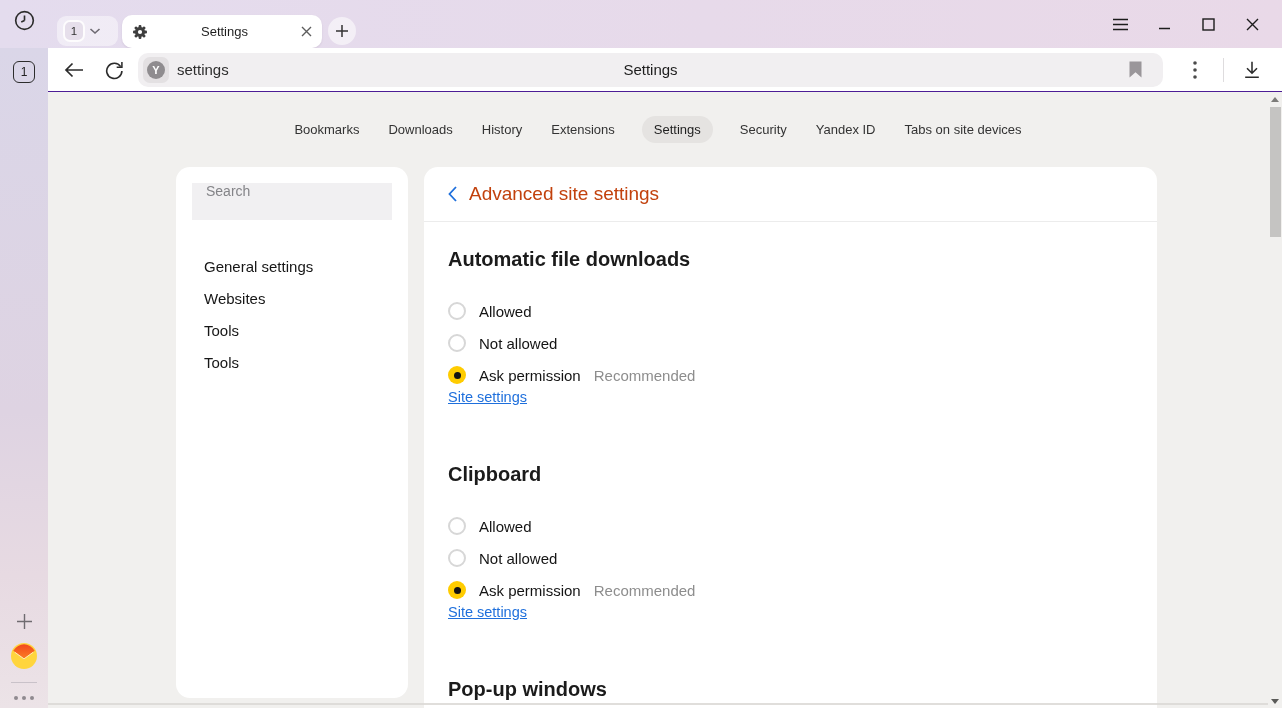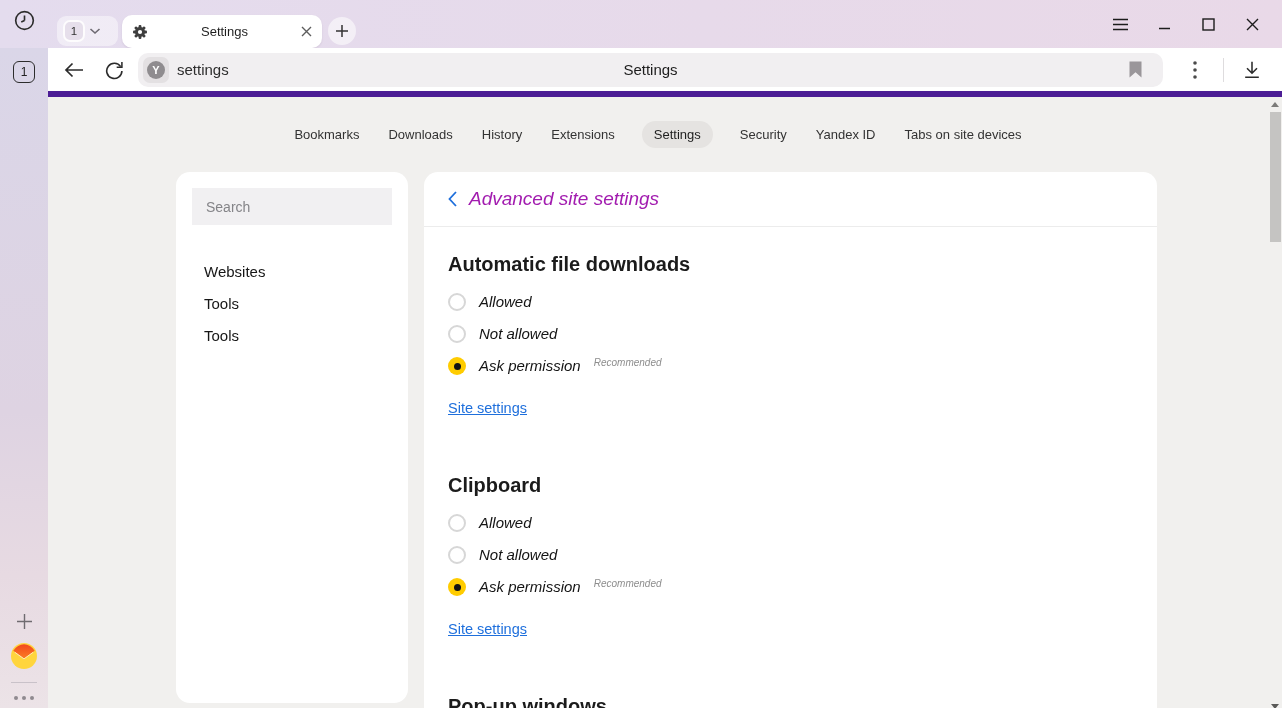--- a/index.html
+++ b/index.html
@@ -49,50 +49,50 @@
     font-size:11px; font-weight:bold; display:flex; align-items:center; justify-content:center; }
   .omnibox-url { margin-left:8px; font-size:15px; color:#2e2e2e; }
   .omnibox-title { position:absolute; left:0; right:0; text-align:center; font-size:15px; color:#1d1d1d; pointer-events:none; }
   .bookmark-btn { position:absolute; right:16px; top:5px; width:24px; height:24px;
     display:flex; align-items:center; justify-content:center; }
   .addr-right { display:flex; align-items:center; padding:0 10px 0 6px; gap:2px; }
   .addr-vdivider { width:1px; height:24px; background:#dedcde; margin:0 6px; }
 
   
   .content { position:absolute; left:48px; top:91px; width:1234px; height:617px; background:#f1f0ee;
-    border-top:6px solid #4c1d95; overflow:hidden; }
+    border-top:1px solid #4c1d95; overflow:hidden; }
   .settings-nav { position:absolute; top:24px; left:0; width:1220px; display:flex; justify-content:center;
     align-items:center; gap:25px; }
   .nav-item { font-size:13px; color:#333; padding:6px 2px; border-radius:14px; white-space:nowrap; }
   .nav-item.active { background:#e5e3e1; padding:6px 12px; color:#1f1f1f; }
 
   .panel-card { position:absolute; left:128px; top:75px; width:232px; height:531px; background:#fff; border-radius:14px; }
-  .search-box { margin:16px; height:37px; background:#f1f0f2; border-radius:0; display:flex; align-items:center; }
+  .search-box { margin:16px; height:37px; background:#f1f0f2; border-radius:0; display:flex; align-items:flex-start; }
   .search-box input { border:none; outline:none; background:transparent; width:100%; padding:0 14px;
     font-size:14px; color:#333; font-family:inherit; }
   .search-box input::placeholder { color:#848488; }
   .panel-list { padding:14px 0 0 28px; }
   .panel-item { height:32px; display:flex; align-items:center; font-size:15px; color:#161616; }
 
   .main-card { position:absolute; left:376px; top:75px; width:733px; height:640px; background:#fff; border-radius:14px; }
   .main-header { height:55px; display:flex; align-items:center; padding:0 24px; border-bottom:1px solid #ececec; }
-  .main-header-title { font-size:19px; color:#a21caf; margin-left:12px;font-style:italic; }
+  .main-header-title { font-size:19px; color:#c2410c; margin-left:12px; }
   .main-body { padding:26px 24px 0 24px; }
   .section { margin-bottom:57px; }
   .section h3 { font-size:20px; font-weight:700; color:#1b1b1b; margin-bottom:17px; }
-  .radio-row { height:32px; display:flex; align-items:flex-start;font-style:italic; }
+  .radio-row { height:32px; display:flex; align-items:flex-end; }
   .radio { width:18px; height:18px; border-radius:50%; background:#fff; border:2px solid #d7d7d7; flex:0 0 auto;
     position:relative; }
   .radio.selected { border:none; background:#ffcc00; }
   .radio.selected::after { content:""; position:absolute; left:5.5px; top:5.5px; width:7px; height:7px;
     border-radius:50%; background:#131313; }
   .radio-label { margin-left:13px; font-size:15px; color:#141414; }
-  .radio-badge { margin-left:13px; font-size:10px; color:#8d8d8d; }
+  .radio-badge { margin-left:13px; font-size:15px; color:#8d8d8d; }
   .radio-badge:empty { display:none; }
-  .site-link { display:inline-block; margin-top:11px; font-size:14.5px; color:#1e6fdc; }
+  .site-link { display:inline-block; margin-top:5px; font-size:14.5px; color:#1e6fdc; }
 
   .bottom-line { position:absolute; left:0; top:611px; width:1220px; height:2px; background:#dad8d5; opacity:.85; }
 
   
   .scrollbar { position:absolute; right:0; top:0; width:14px; height:617px; background:#f1f0ee; }
   .scroll-thumb { position:absolute; left:1.5px; top:15px; width:11px; height:130px; background:#c5c4c2; }
   .scroll-arrow { position:absolute; left:3px; width:0; height:0; border-left:4px solid transparent;
     border-right:4px solid transparent; }
   .scroll-arrow.up { top:5px; border-bottom:5px solid #7c7b79; }
   .scroll-arrow.down { bottom:5px; border-top:5px solid #5a5a58; }
@@ -272,20 +272,21 @@
       <span class="nav-item">Security</span>
       <span class="nav-item">Yandex ID</span>
       <span class="nav-item">Tabs on site devices</span>
     </div>
 
     <div class="panel-card">
       <div class="search-box">
         <input type="text" placeholder="Search" style="">
       </div>
       <div class="panel-list">
+        <div class="panel-item">General settings</div>
         <div class="panel-item">Websites</div>
         <div class="panel-item">Tools</div>
         <div class="panel-item">Tools</div>
       </div>
     </div>
 
     <div class="main-card">
       <div class="main-header">
         <span>
           <svg width="9" height="16" viewBox="0 0 9 16" fill="none" stroke="#1e6fdc" stroke-width="1.8">

